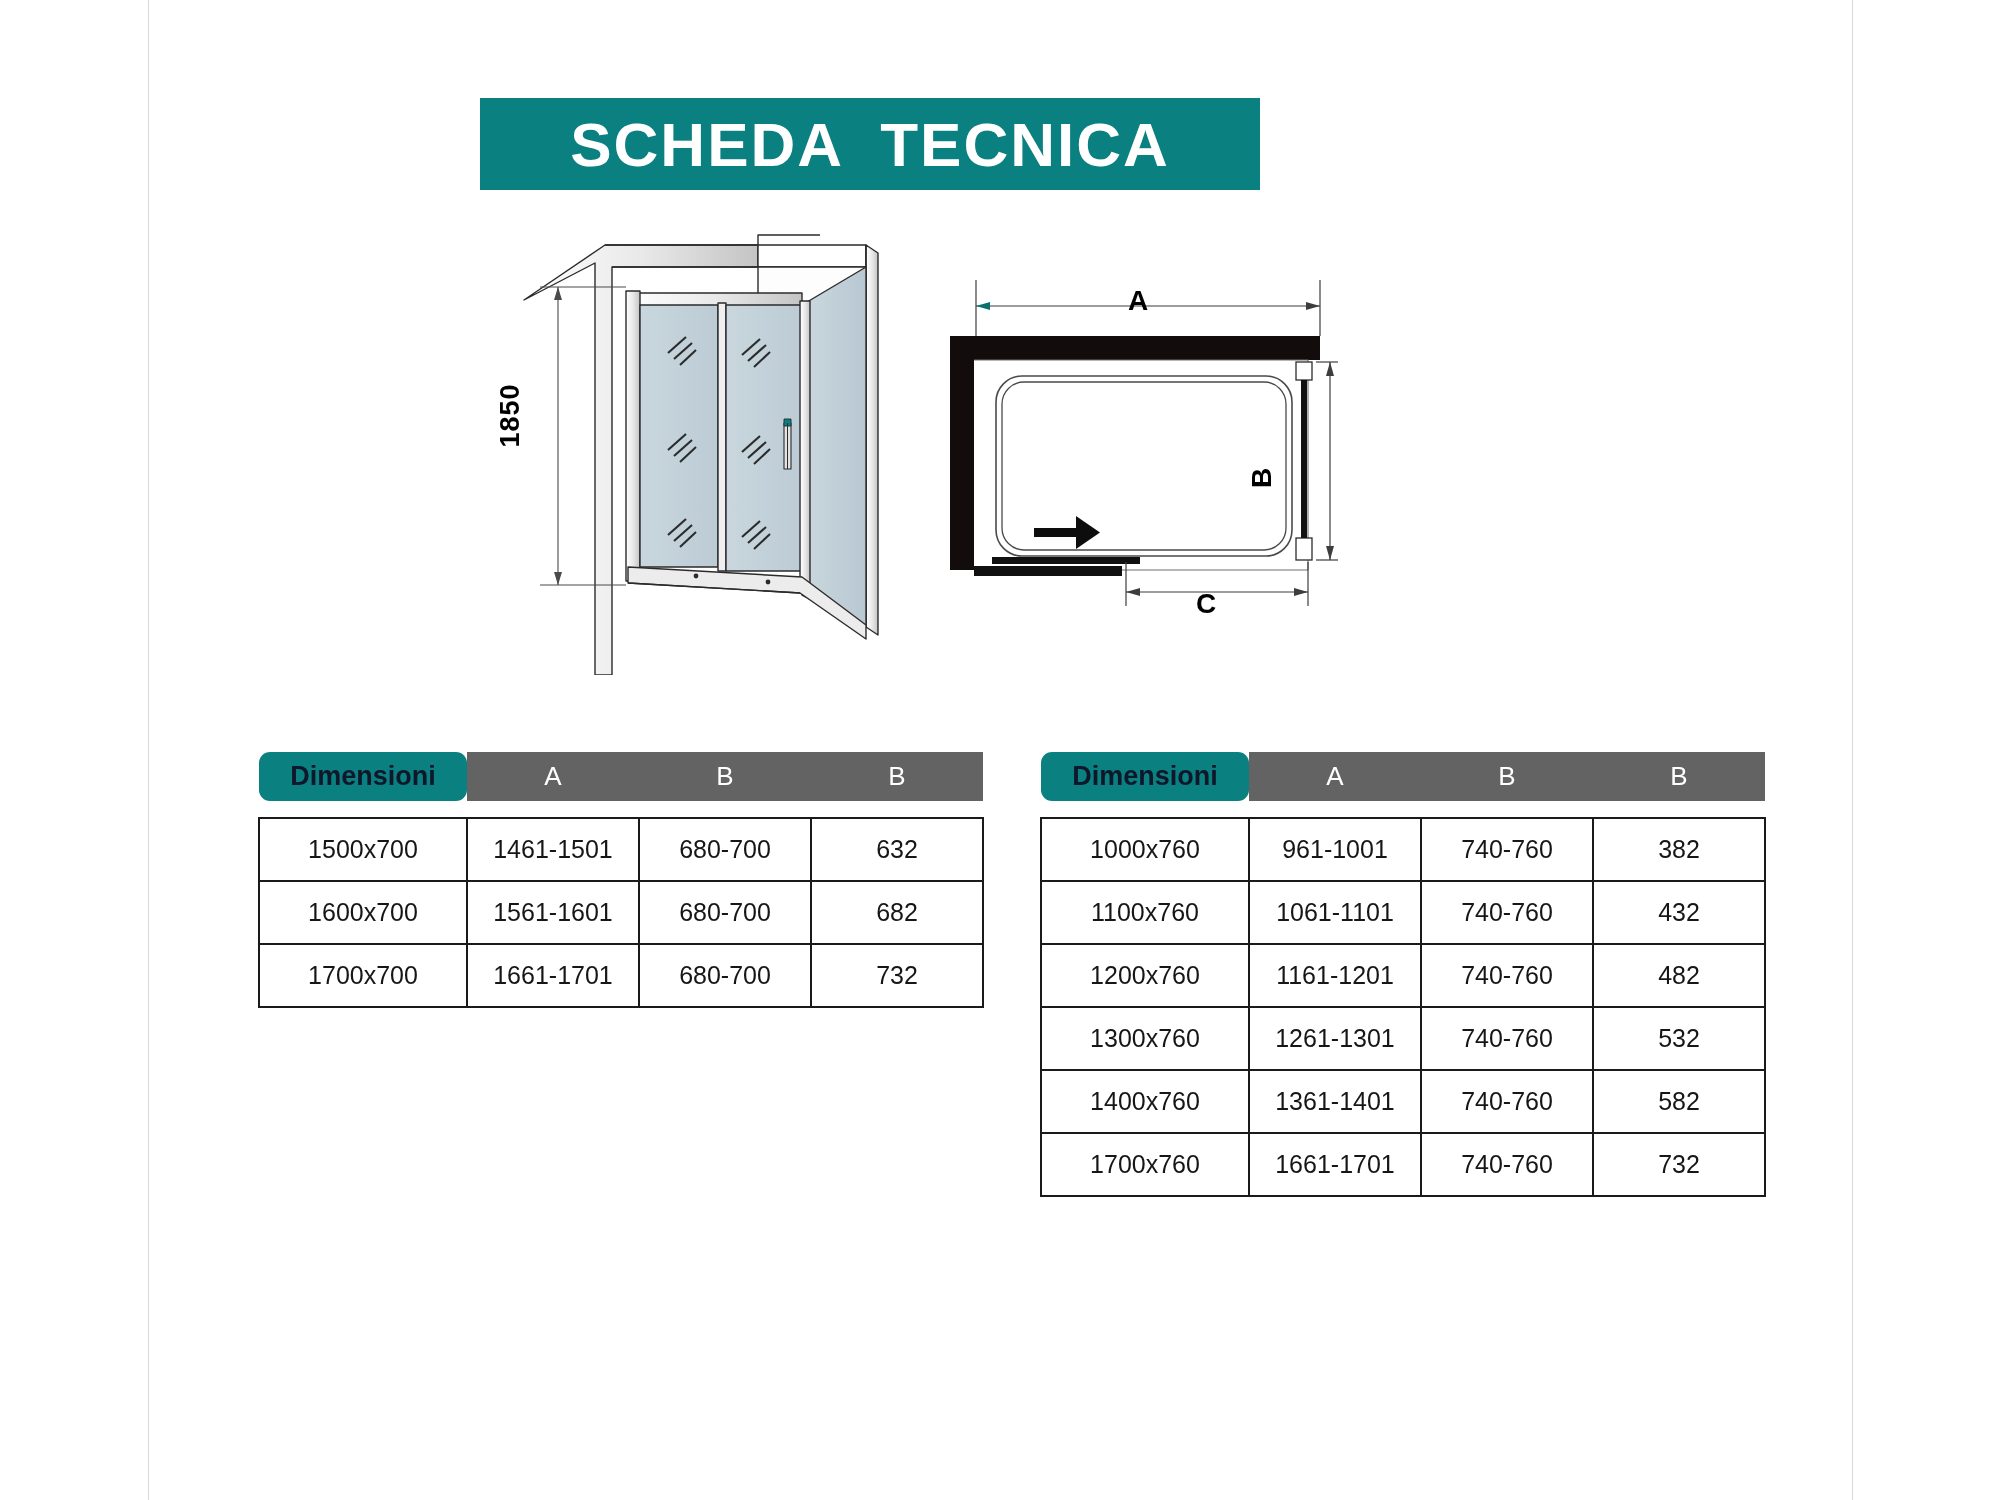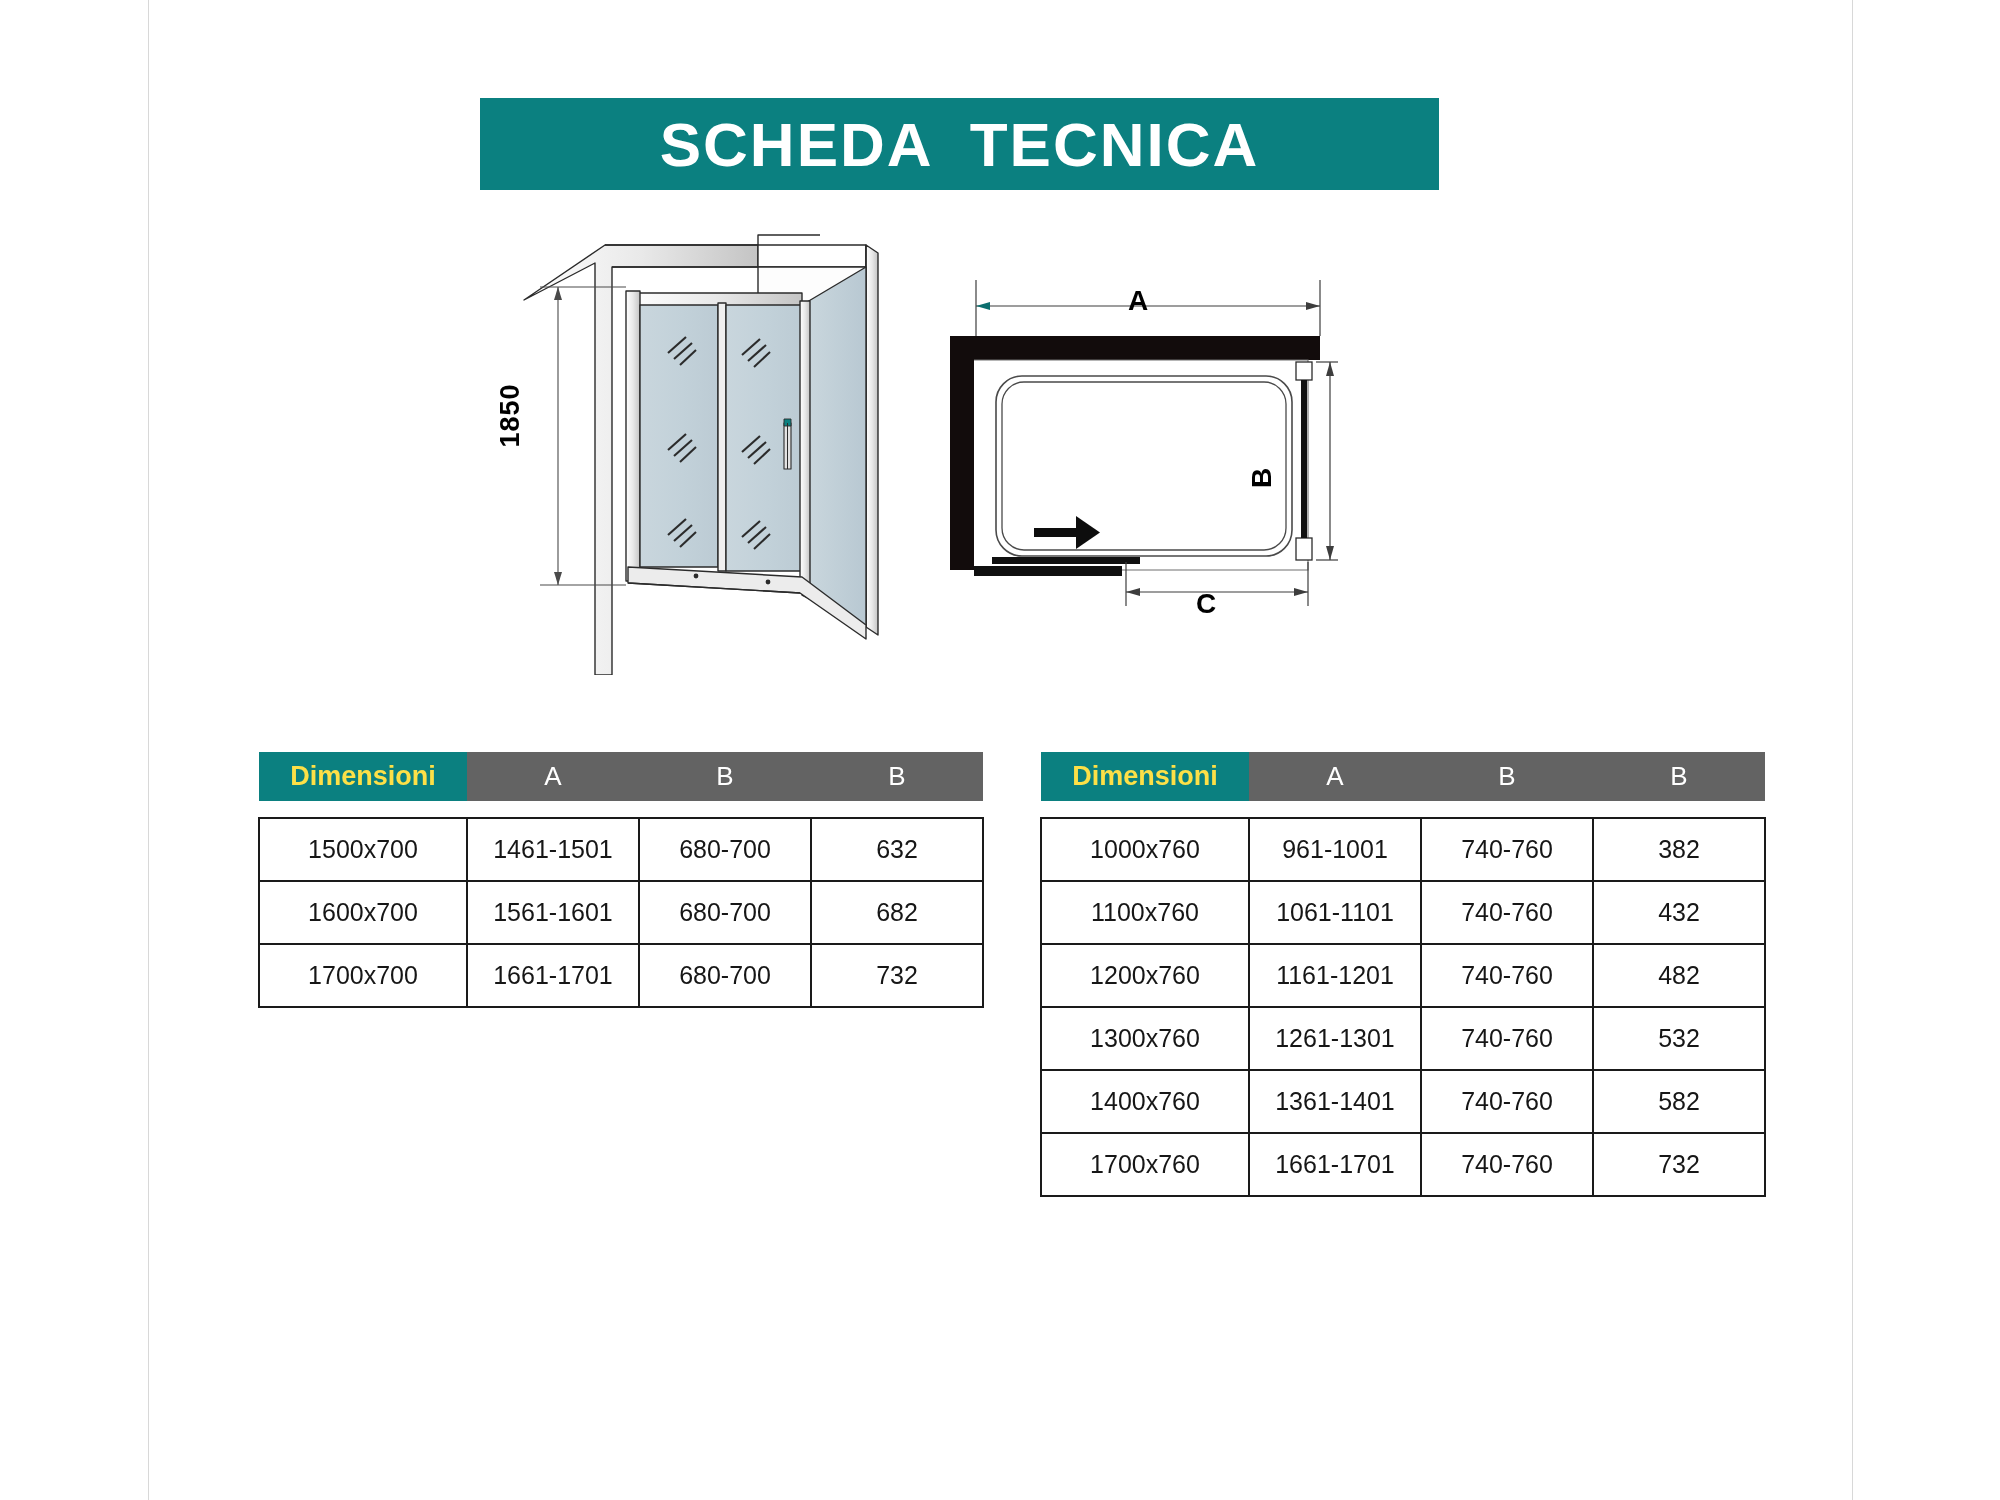--- a/index.html
+++ b/index.html
@@ -15,21 +15,21 @@
     overflow: hidden;
   }
   
   .frame-left  { position:absolute; left:148px; top:0; width:1px; height:1500px; background:#d8d8d8; }
   .frame-right { position:absolute; left:1852px; top:0; width:1px; height:1500px; background:#d8d8d8; }
 
   
   .banner {
     position: absolute;
     left: 480px; top: 98px;
-    width: 959px; height: 92px;
+    width: 780px; height: 92px;
     background: #0b8080;
     display: flex; align-items: center; justify-content: center;
   }
   .banner-text {
     color: #ffffff;
     font-size: 62px;
     font-weight: bold;
     letter-spacing: 2px;
     font-family: "Liberation Sans", sans-serif;
     white-space: pre;
@@ -57,23 +57,23 @@
   .lblB { position:absolute; left:1252px; top:462px; font-size:28px; font-weight:bold; color:#000;
           transform:rotate(-90deg); transform-origin:center center; }
   .lblC { position:absolute; left:1196px; top:588px; font-size:28px; font-weight:bold; color:#000; }
 
   
   .tbl { position:absolute; border-collapse:collapse; }
   .tbl td, .tbl th { border:2px solid #1a1a1a; }
 
   .hdr-row td { border:none; }
   .hdr-dim {
-    background:#0b8080; color:#fde047;
+    background:#0b8080; color:#0f172a;
     font-size:27px; font-weight:bold;
-    text-align:center; padding:9px 4px;
+    text-align:center; padding:9px 4px;border-radius:11px;
   }
   .hdr-col {
     background:#636363; color:#fff;
     font-size:26px; font-weight:normal;
     text-align:center; padding:9px 4px;
     border-left:2px solid #ffffff;
   }
   .spacer-row td { border:none; height:17px; background:#fff; }
 
   .tbl td.cell {

